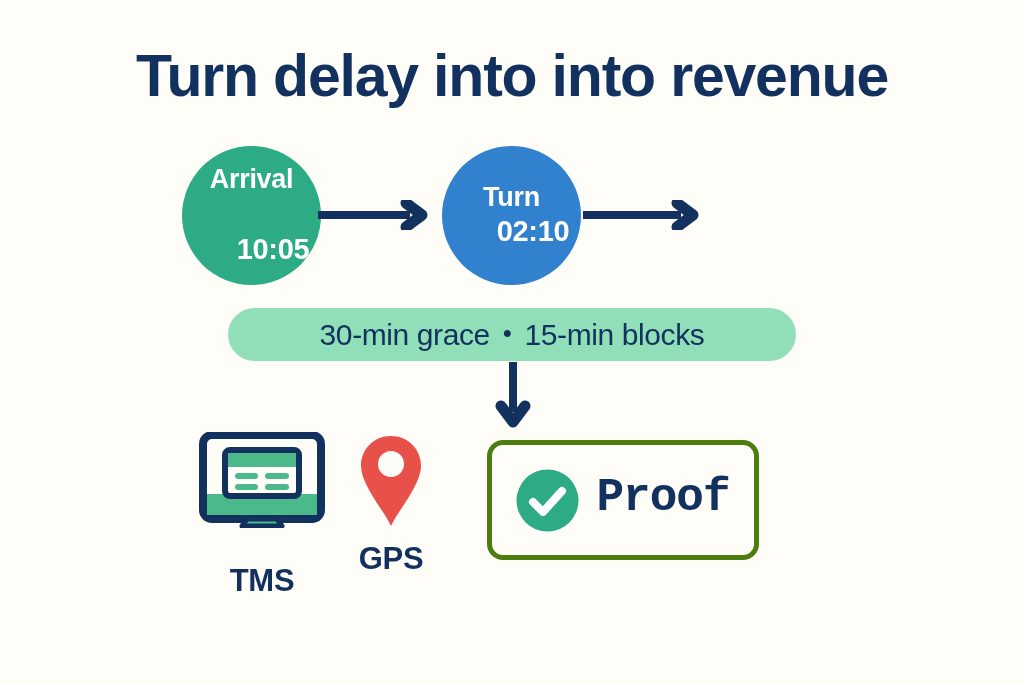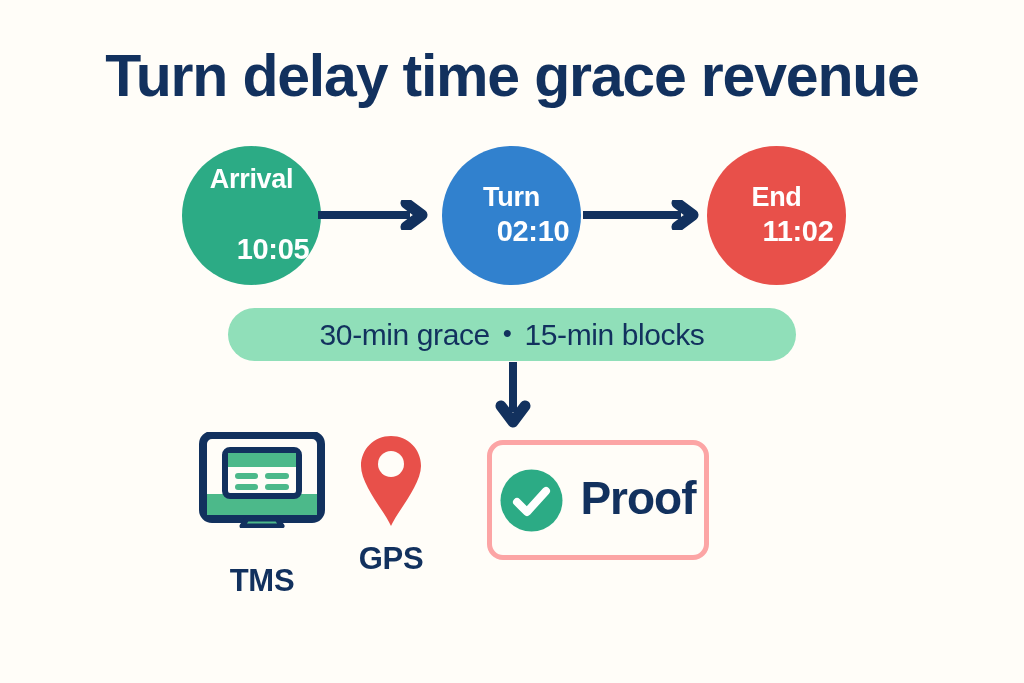--- a/index.html
+++ b/index.html
@@ -122,29 +122,30 @@
     font-weight: bold;
     color: #12315e;
     letter-spacing: -0.3px;
   }
 
   
   #proof-card {
     position: absolute;
     left: 487px;
     top: 440px;
-    width: 222px;
+    width: 272px;
     height: 120px;
-    border: 5px solid #fca5a5;
+    border: 5px solid #4d7c0f;
     border-radius: 16px;
     background: #fffdf8;
     display: flex;
     align-items: center;
     justify-content: center;
     box-sizing: border-box;
+    font-family: Liberation Mono, monospace;
   }
   #proof-check-wrap {
     width: 63px;
     height: 63px;
     flex: 0 0 auto;
     margin-right: 17px;
   }
   #proof-label {
     font-size: 46px;
     font-weight: bold;
@@ -153,21 +154,21 @@
     line-height: 1;
     position: relative;
     top: -2px;
   }
 </style>
 </head>
 <body>
 
 <div id="canvas">
 
-  <div class="title">Turn delay time grace revenue</div>
+  <div class="title">Turn delay into into revenue</div>
 
   <div class="node" id="node-arrival">
     <div class="node-label">Arrival</div>
     <div class="node-time">10:05</div>
   </div>
 
   <div class="h-arrow" id="arrow-1">
     <svg width="112" height="30" viewBox="0 0 112 30" xmlns="http://www.w3.org/2000/svg">
       <rect x="0" y="11" width="92" height="8" fill="#12315e"></rect>
       <path d="M88 3 L104 15 L88 27" fill="none" stroke="#12315e" stroke-width="11" stroke-linecap="round" stroke-linejoin="round"></path>
@@ -179,24 +180,20 @@
     <div class="node-time">02:10</div>
   </div>
 
   <div class="h-arrow" id="arrow-2">
     <svg width="120" height="30" viewBox="0 0 120 30" xmlns="http://www.w3.org/2000/svg">
       <rect x="0" y="11" width="98" height="8" fill="#12315e"></rect>
       <path d="M94 3 L110 15 L94 27" fill="none" stroke="#12315e" stroke-width="11" stroke-linecap="round" stroke-linejoin="round"></path>
     </svg>
   </div>
 
-  <div class="node" id="node-end">
-    <div class="node-label">End</div>
-    <div class="node-time">11:02</div>
-  </div>
 
   <div class="pill">
     <span>30-min grace</span>
     <span class="dot-sep">•</span>
     <span>15-min blocks</span>
   </div>
 
   <div id="arrow-down">
     <svg width="42" height="72" viewBox="0 0 42 72" xmlns="http://www.w3.org/2000/svg">
       <rect x="17" y="0" width="8" height="50" fill="#12315e"></rect>

